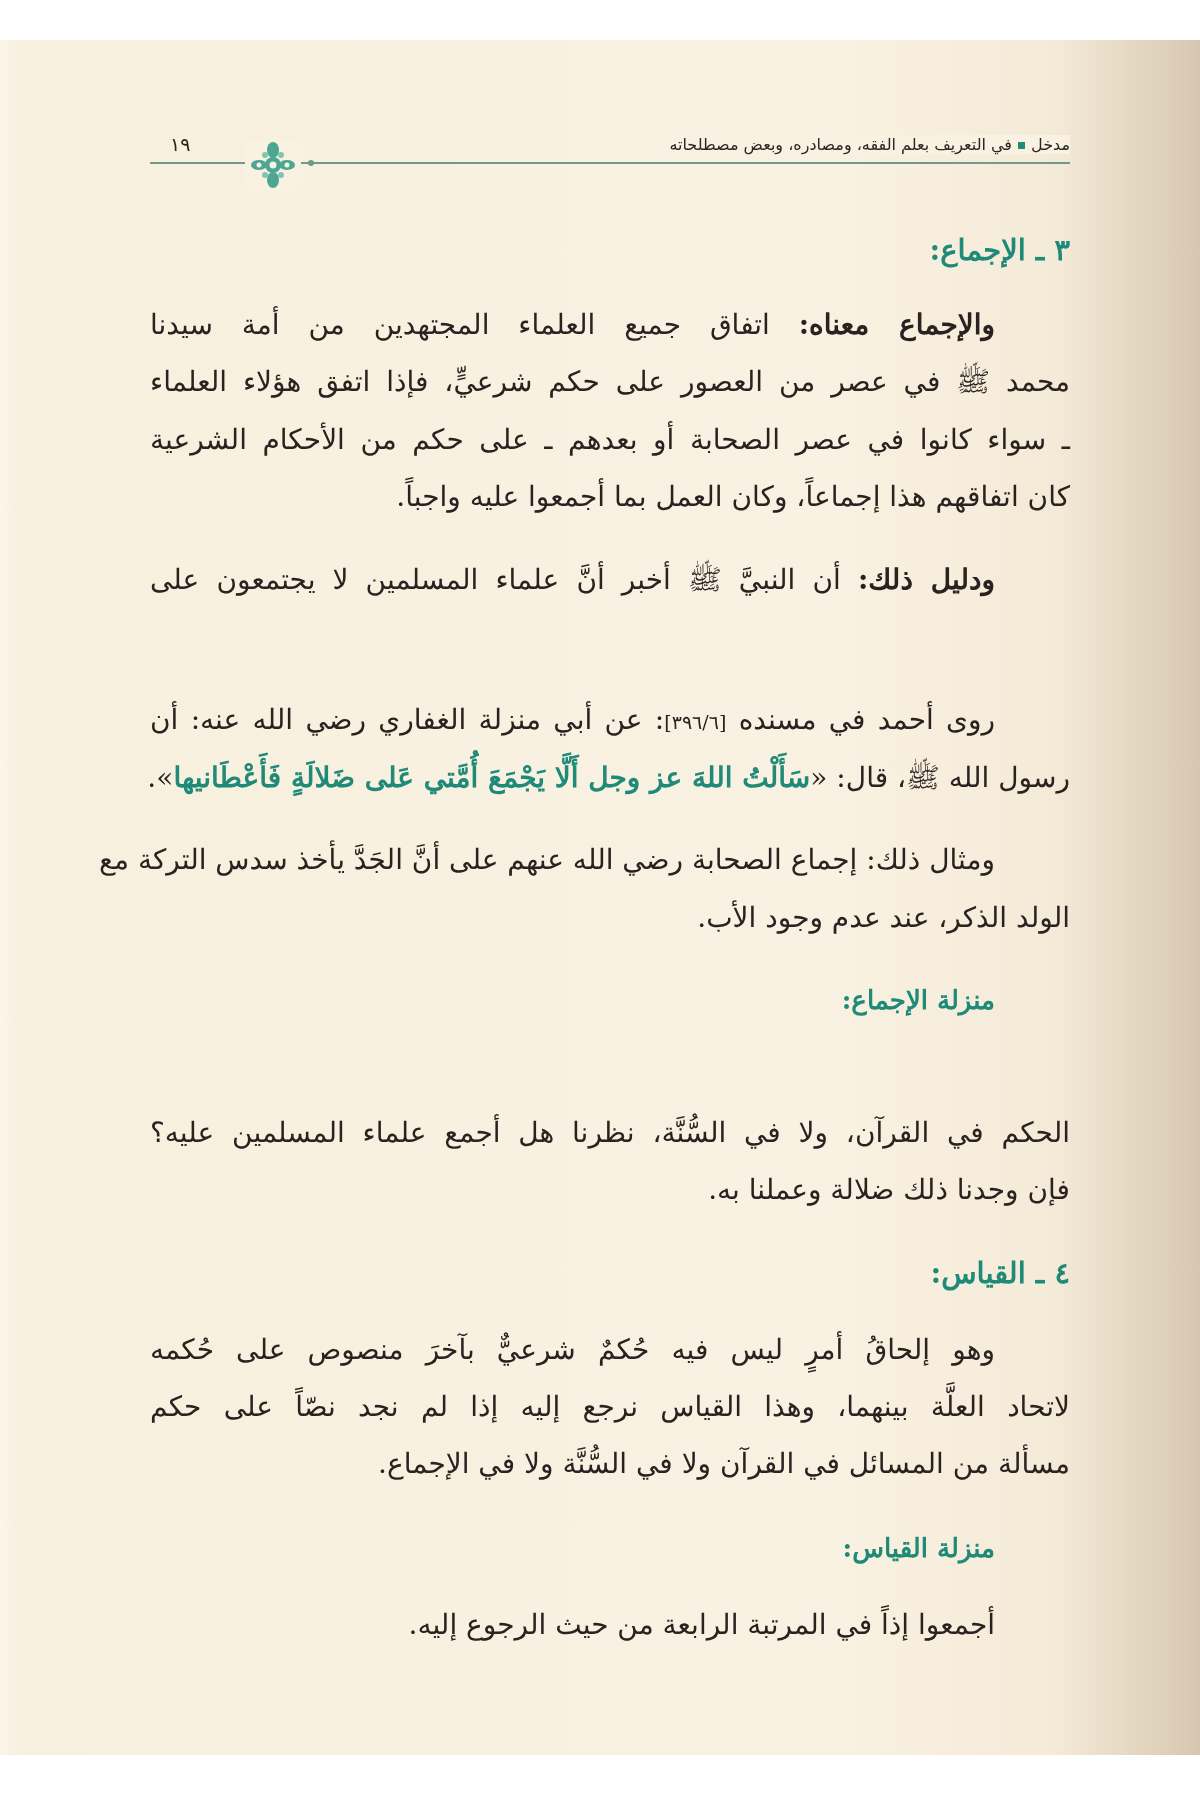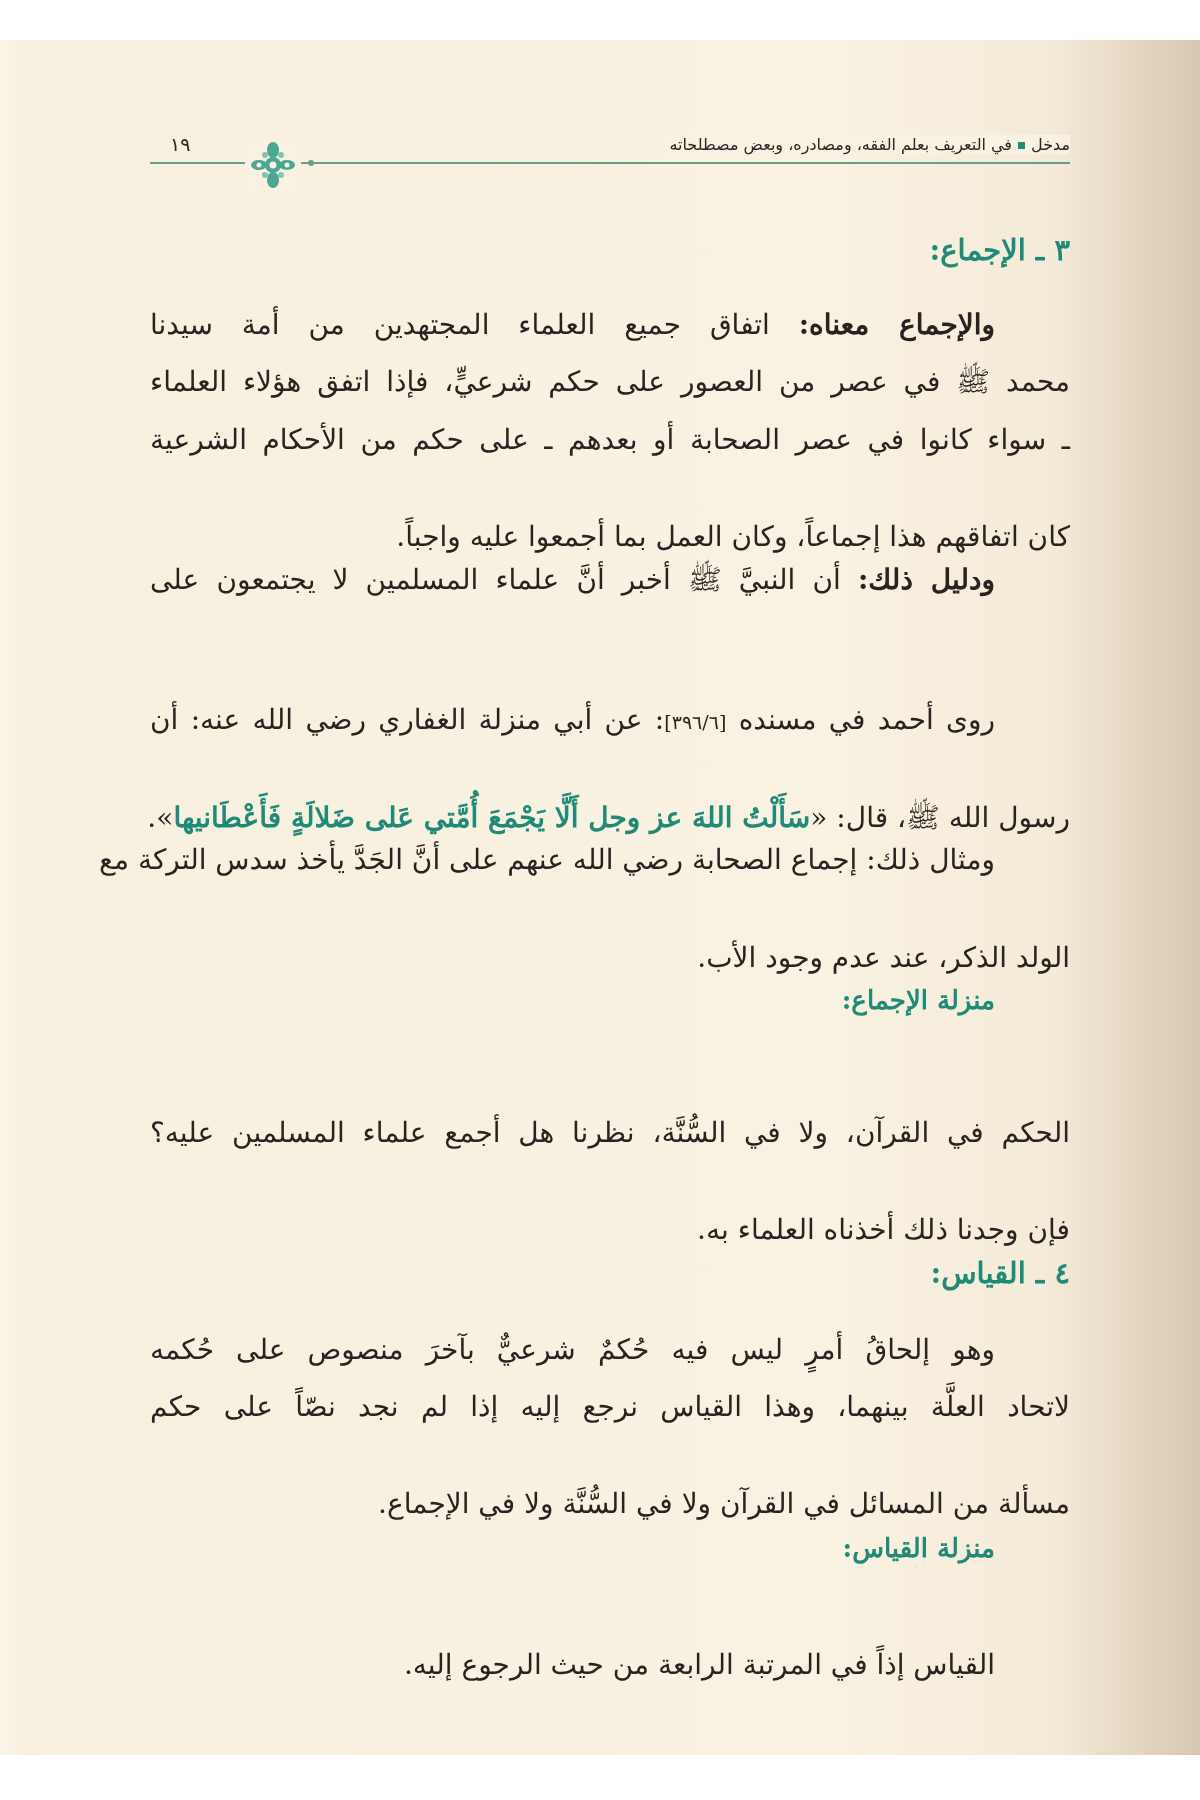--- a/index.html
+++ b/index.html
@@ -43,21 +43,21 @@
       position: absolute; left: 158px; top: 25px; width: 6px; height: 6px; border-radius: 50%; background: #6f9c8a;
     }
     .content {
       position: absolute; left: 150px; width: 920px; direction: rtl; text-align: justify;
     }
     .line {
       position: absolute; right: 0; left: 0; direction: rtl; white-space: nowrap;
       font-size: 28px; color: #2a2220; line-height: 40px; height: 40px;
       text-align-last: justify; text-align: justify;
     }
-    .line.short { text-align-last: right; margin-top: 40px; }
+    .line.short { text-align-last: right; }
     .line.indent { padding-right: 75px; }
     .heading {
       position: absolute; right: 0; direction: rtl; white-space: nowrap;
       font-size: 29px; font-weight: bold; color: #1f8a78; line-height: 40px;
     }
     .heading.sub { right: 75px; font-size: 26px; }
     .b { font-weight: bold; }
     .teal { color: #1f8a78; font-weight: bold; }
     .cite { font-size: 19px; }
   </style>
@@ -110,25 +110,25 @@
 
     <div class="line indent" style="top:660px;"><span>روى أحمد في مسنده</span> <span class="cite">[٣٩٦/٦]</span><span>: عن أبي منزلة الغفاري رضي الله عنه: أن</span></div>
     <div class="line short" style="top:718px;"><span>رسول الله ﷺ، قال: «</span><span class="teal">سَأَلْتُ اللهَ عز وجل أَلَّا يَجْمَعَ أُمَّتي عَلى ضَلالَةٍ فَأَعْطَانيها</span><span>».</span></div>
 
     <div class="line indent" style="top:800px;">ومثال ذلك: إجماع الصحابة رضي الله عنهم على أنَّ الجَدَّ يأخذ سدس التركة مع</div>
     <div class="line short" style="top:858px;">الولد الذكر، عند عدم وجود الأب.</div>
 
     <div class="heading sub" style="top:940px;">منزلة الإجماع:</div>
 
     <div class="line" style="top:1073px;">الحكم في القرآن، ولا في السُّنَّة، نظرنا هل أجمع علماء المسلمين عليه؟</div>
-    <div class="line short" style="top:1130px;">فإن وجدنا ذلك أخذناه العلماء به.</div>
+    <div class="line short" style="top:1130px;">فإن وجدنا ذلك ضلالة وعملنا به.</div>
 
     <div class="heading" style="top:1213px;">٤ ـ القياس:</div>
 
     <div class="line indent" style="top:1290px;">وهو إلحاقُ أمرٍ ليس فيه حُكمٌ شرعيٌّ بآخرَ منصوص على حُكمه</div>
     <div class="line" style="top:1347px;">لاتحاد العلَّة بينهما، وهذا القياس نرجع إليه إذا لم نجد نصّاً على حكم</div>
     <div class="line short" style="top:1404px;">مسألة من المسائل في القرآن ولا في السُّنَّة ولا في الإجماع.</div>
 
     <div class="heading sub" style="top:1488px;">منزلة القياس:</div>
 
-    <div class="line indent short" style="top:1565px;">القياس إذاً في المرتبة الرابعة من حيث الرجوع إليه.</div>
+    <div class="line indent short" style="top:1565px;">أجمعوا إذاً في المرتبة الرابعة من حيث الرجوع إليه.</div>
   </div>
 </div>
 
 </body></html>

